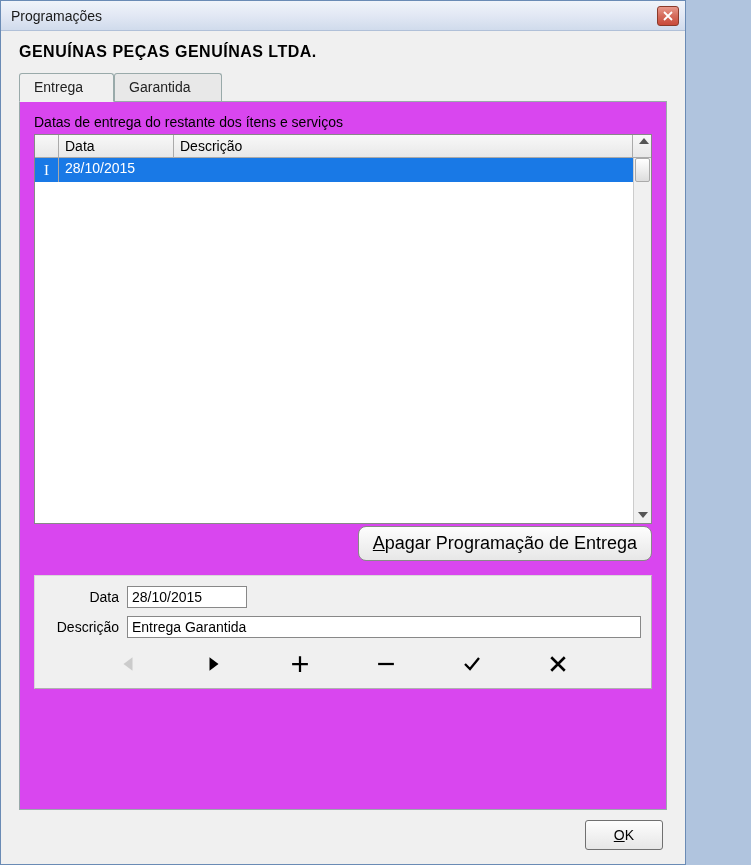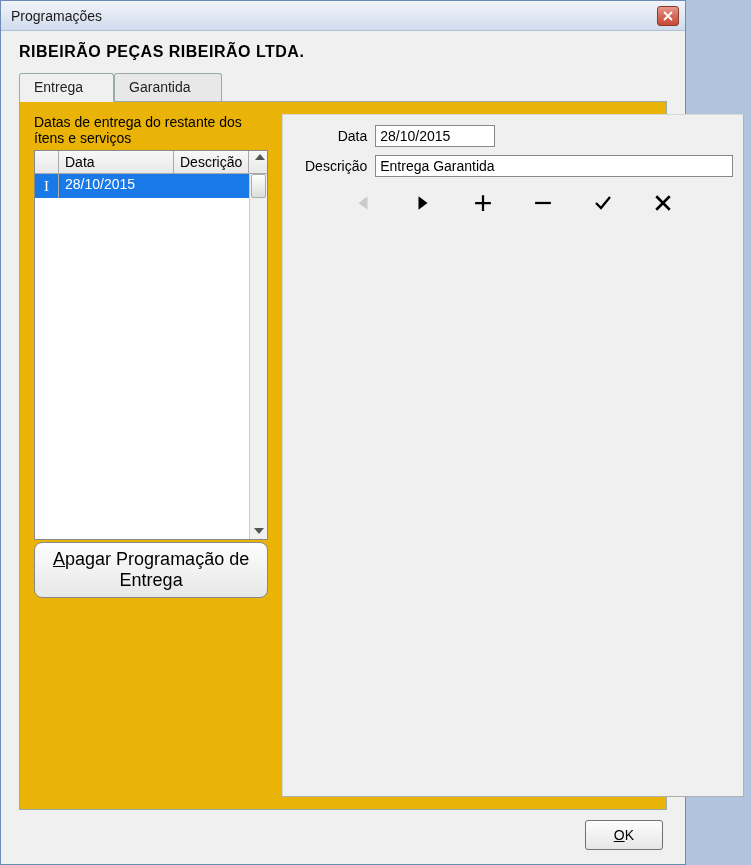--- a/index.html
+++ b/index.html
@@ -83,25 +83,25 @@
       margin-bottom: -1px;
       padding-bottom: 5px;
     }
     .tab:not(.active) {
       background: #e8e8e8;
       z-index: 1;
     }
     .tab-panel {
       flex: 1;
       border: 1px solid #9aa;
-      background: #eab308;
+      background: #d946ef;
       margin-top: 0;
       padding: 12px 14px;
       display: flex;
-      flex-direction: row;
+      flex-direction: column;
       gap: 14px;
     }
     .group-label {
       font-size: 14px;
       color: #000;
       margin-bottom: 4px;
     }
     .grid-container {
       border: 1px solid #888;
       background: #fff;
@@ -269,21 +269,21 @@
     <div class="titlebar-title">Programações</div>
     <div class="close-btn">
       <svg viewBox="0 0 10 10">
         <path d="M1 1 L9 9 M9 1 L1 9" stroke="#fff" stroke-width="1.8" fill="none"></path>
       </svg>
     </div>
   </div>
 
   <div class="client-area">
 
-    <div class="company-title">RIBEIRÃO PEÇAS RIBEIRÃO LTDA.</div>
+    <div class="company-title">GENUÍNAS PEÇAS GENUÍNAS LTDA.</div>
 
     <div class="tabs-bar">
       <div class="tab active">
         <span>Entrega</span>
       </div>
       <div class="tab">
         <span>Garantida</span>
       </div>
     </div>
 

